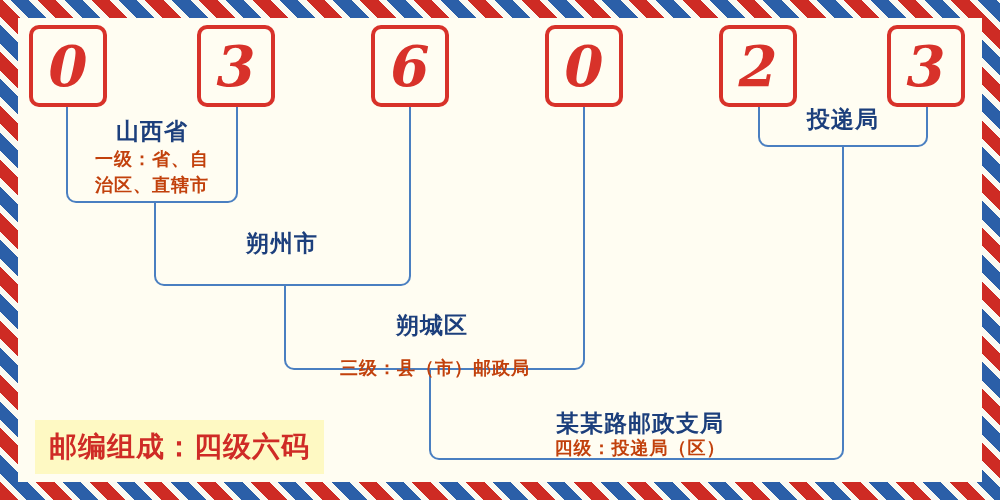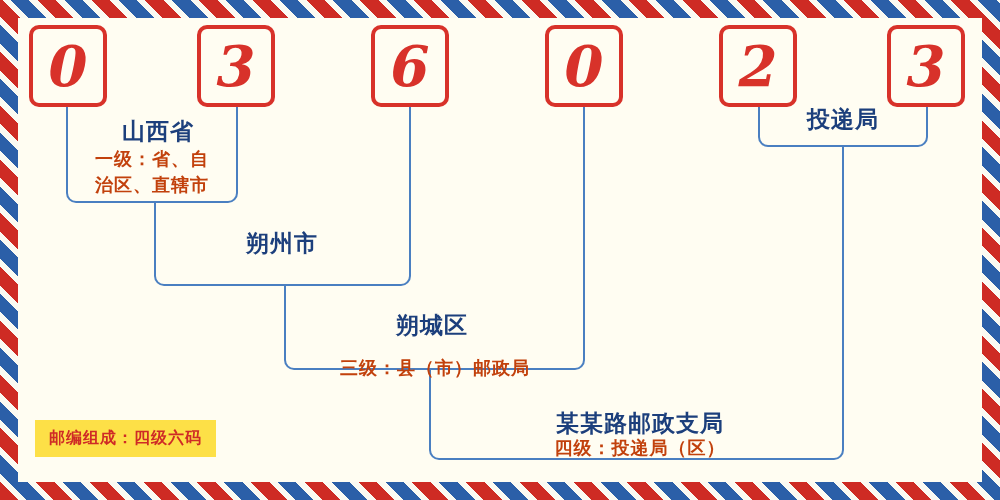--- a/index.html
+++ b/index.html
@@ -48,22 +48,22 @@
     color:#1c3f7c; font-weight:bold; font-size:23px; letter-spacing:1px;
   }
   .desc {
     position:absolute; z-index:4; text-align:center;
     color:#c2410c; font-weight:bold; font-size:18px;
     letter-spacing:1px; line-height:1.45; white-space:pre-line;
   }
 
   .badge {
     position:absolute; left:35px; top:420px; z-index:4;
-    background:#fde047; color:#cf2b26;
-    font-weight:bold; font-size:16px; letter-spacing:1px;
+    background:#fef9c3; color:#cf2b26;
+    font-weight:bold; font-size:28px; letter-spacing:1px;
     padding:8px 14px;
   }
 </style>
 </head>
 <body>
 
 <div class="stage">
 
   <div class="airmail-border"></div>
 
@@ -92,21 +92,21 @@
   <div class="conn bracket" style="left:154px; top:203px; width:257px; height:83px;"></div>
 
   <div class="conn vline" style="left:583px; top:107px; height:180px;"></div>
   <div class="conn bracket" style="left:284px; top:285px; width:301px; height:85px;"></div>
 
   <div class="conn bracket" style="left:758px; top:107px; width:170px; height:40px;"></div>
 
   <div class="conn vline" style="left:842px; top:147px; height:225px;"></div>
   <div class="conn bracket" style="left:429px; top:370px; width:415px; height:90px;"></div>
 
-  <div class="place-name" style="left:88px; top:116px; width:140px;">山西省</div>
+  <div class="place-name" style="left:82px; top:116px; width:140px;">山西省</div>
   <div class="desc" style="left:62px; top:146px; width:180px;">一级：省、自
 治区、直辖市</div>
 
   <div class="place-name" style="left:212px; top:228px; width:140px;">朔州市</div>
 
   <div class="place-name" style="left:362px; top:310px; width:140px;">朔城区</div>
   <div class="desc" style="left:325px; top:355px; width:220px;">三级：县（市）邮政局</div>
 
   <div class="place-name" style="left:773px; top:104px; width:140px;">投递局</div>
 

